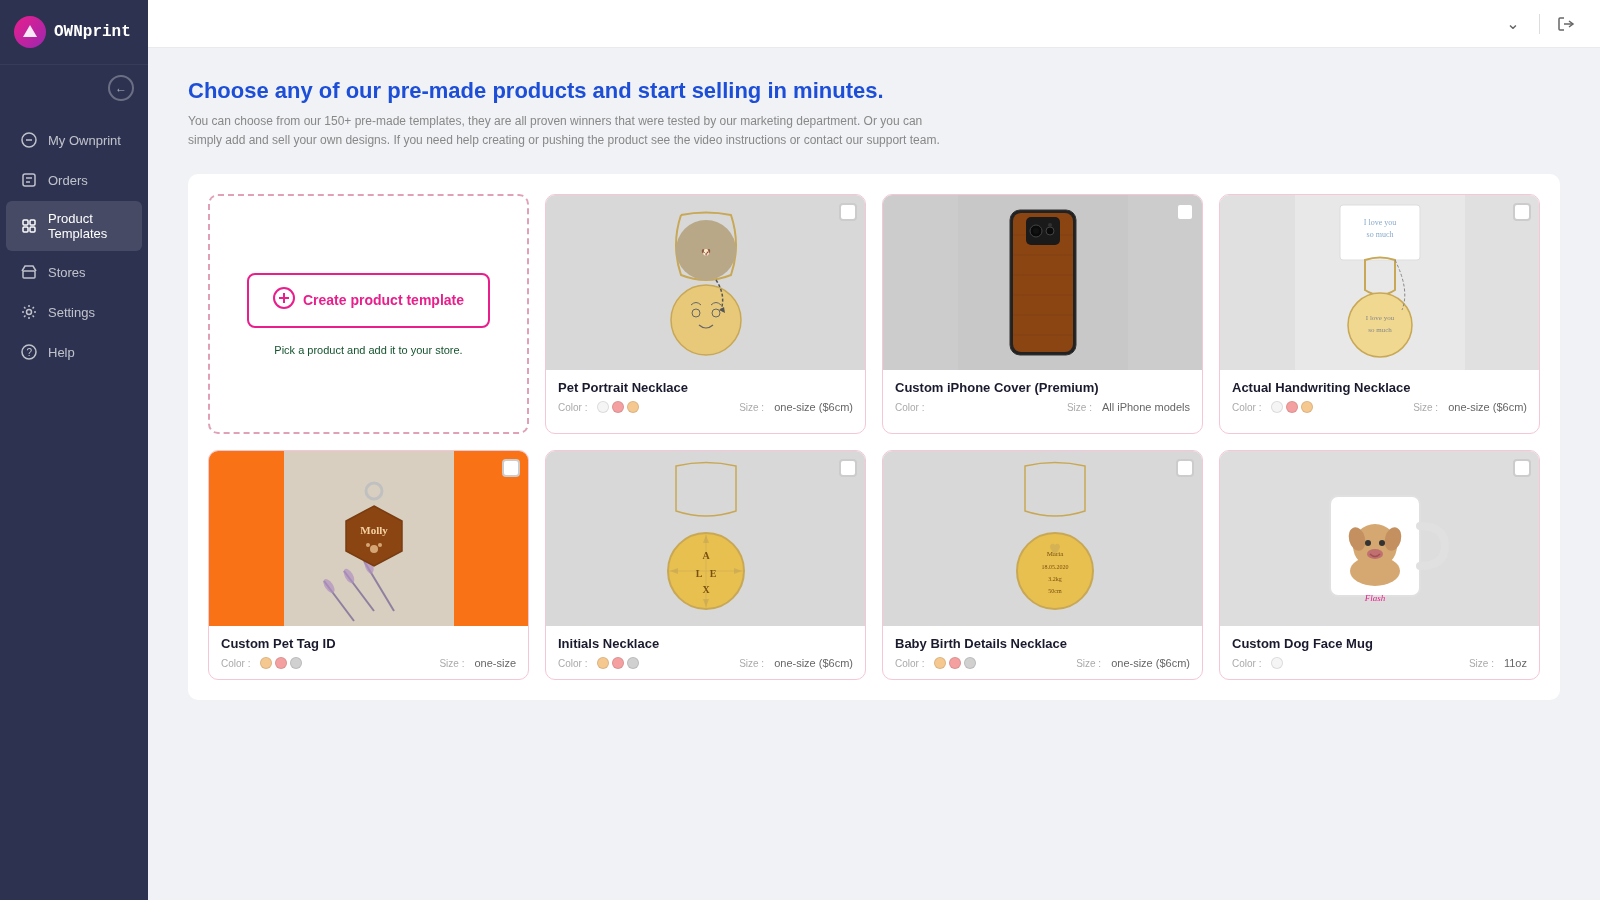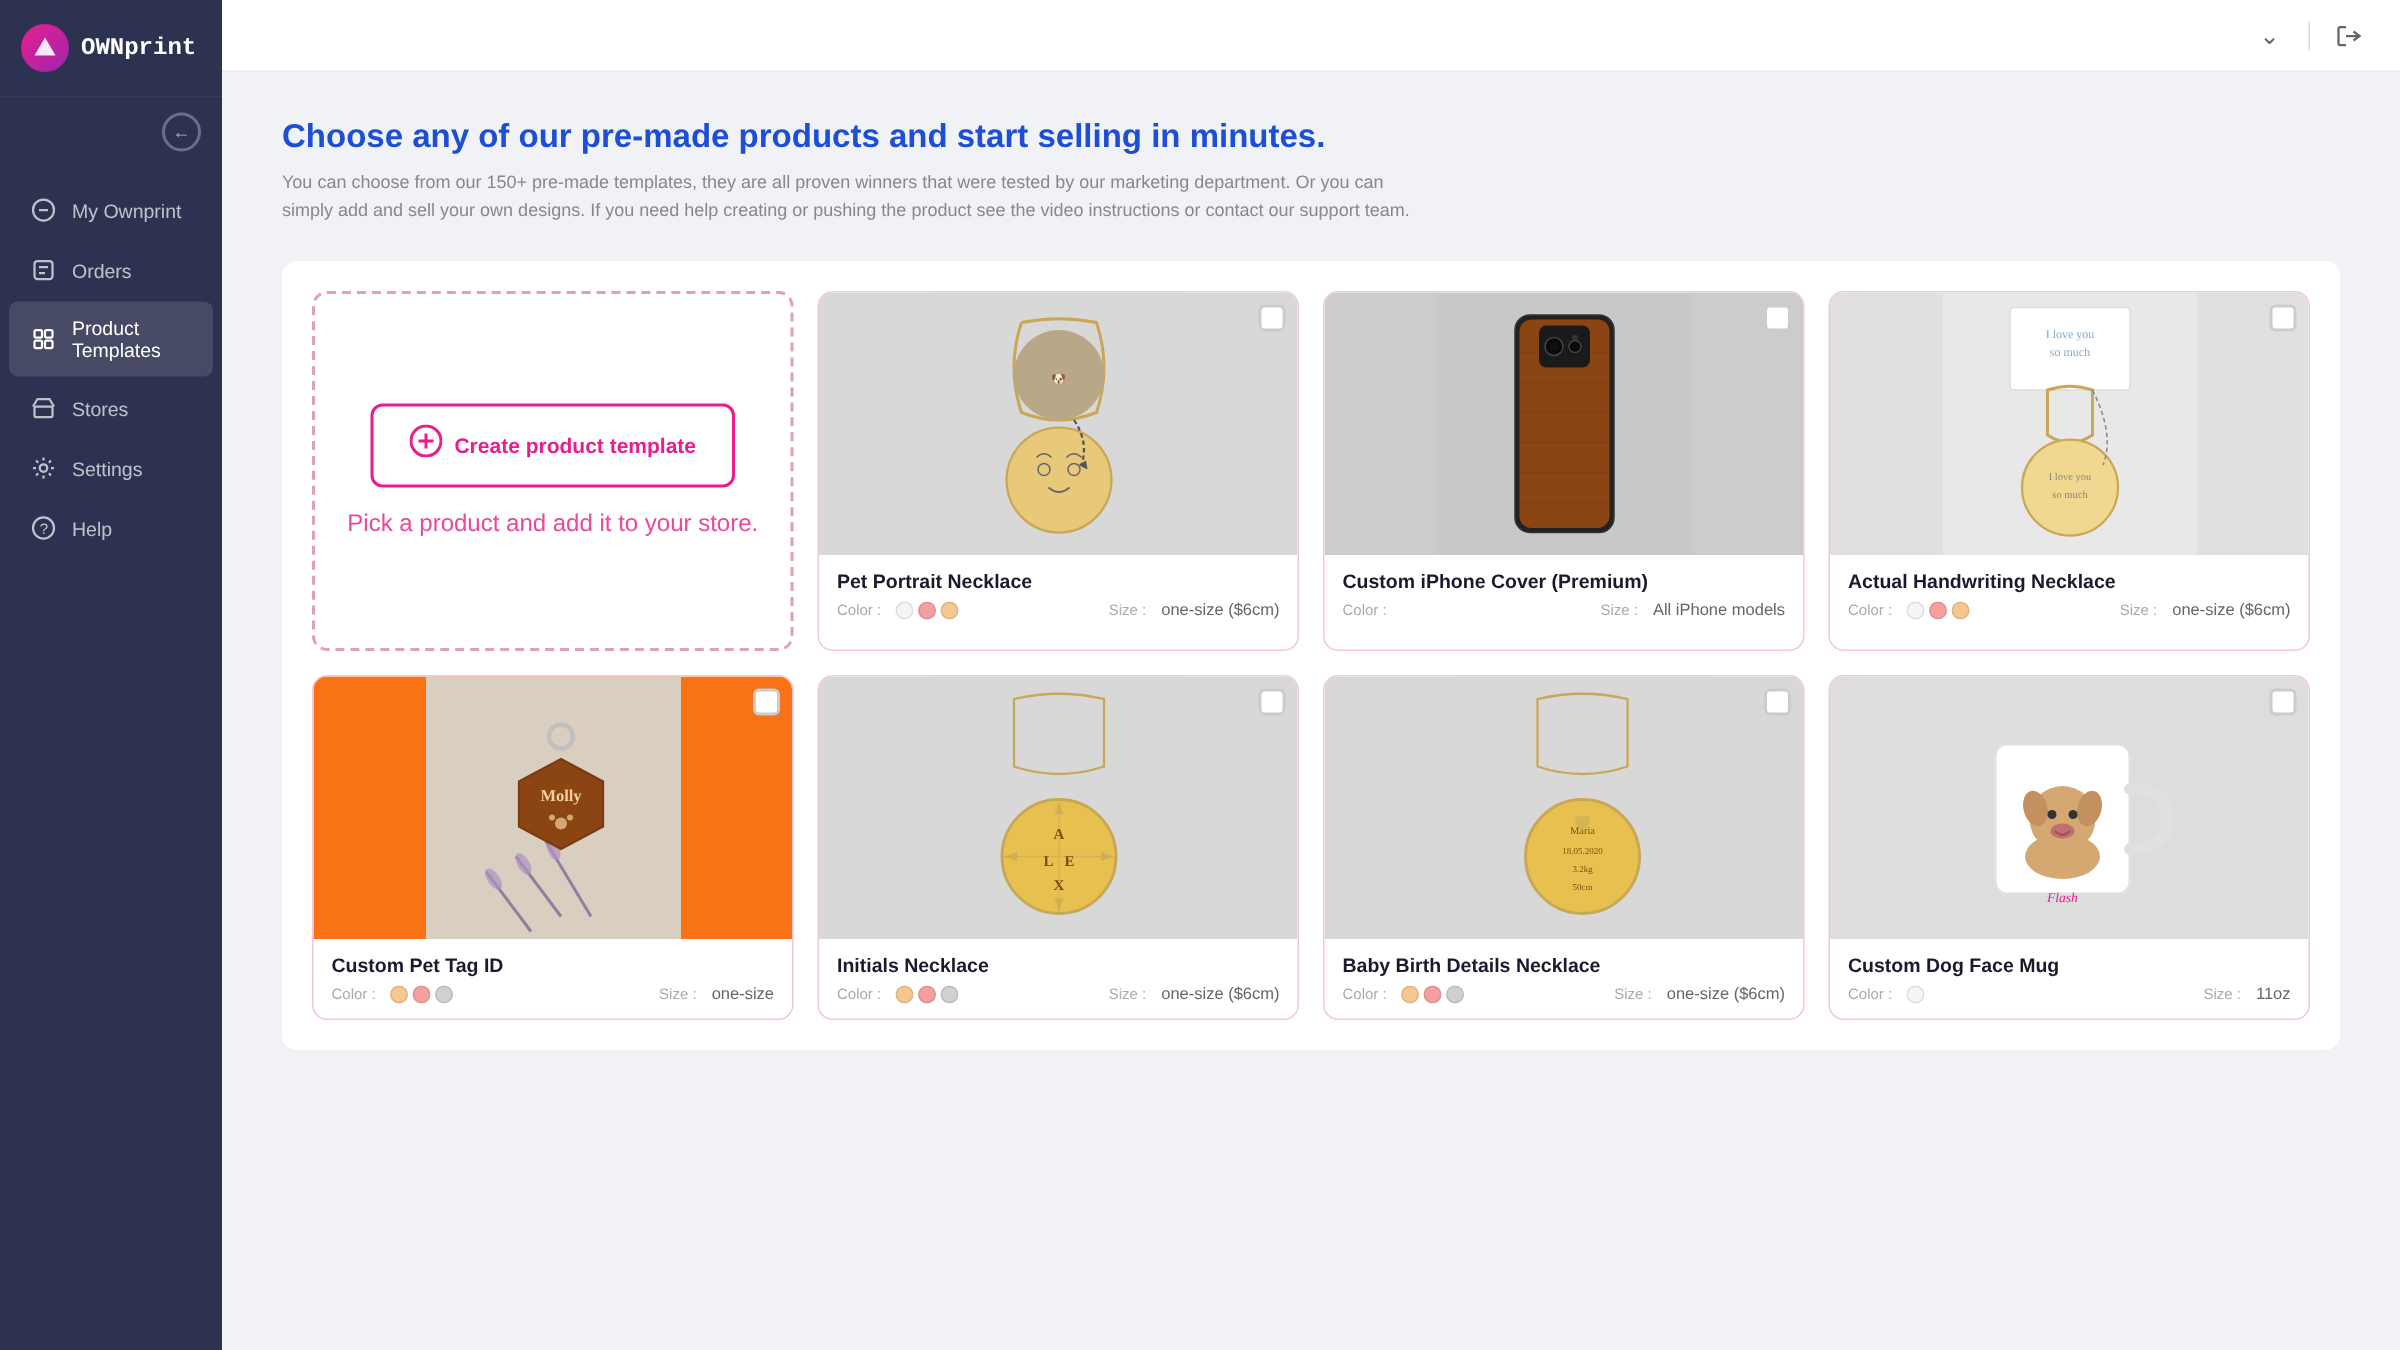--- a/index.html
+++ b/index.html
@@ -180,22 +180,22 @@
       cursor: pointer;
       background: white;
       margin-bottom: 16px;
       text-align: right;
     }
     .create-btn-icon {
       font-size: 20px;
       color: #e91e8c;
     }
     .create-card-hint {
-      font-size: 16px;
-      color: #ec4899;
+      font-size: 11px;
+      color: #14532d;
       text-align: left;
     }
 
     
     .product-card {
       border: 1.5px solid #f5c6d8;
       border-radius: 10px;
       overflow: hidden;
       cursor: pointer;
       position: relative;

